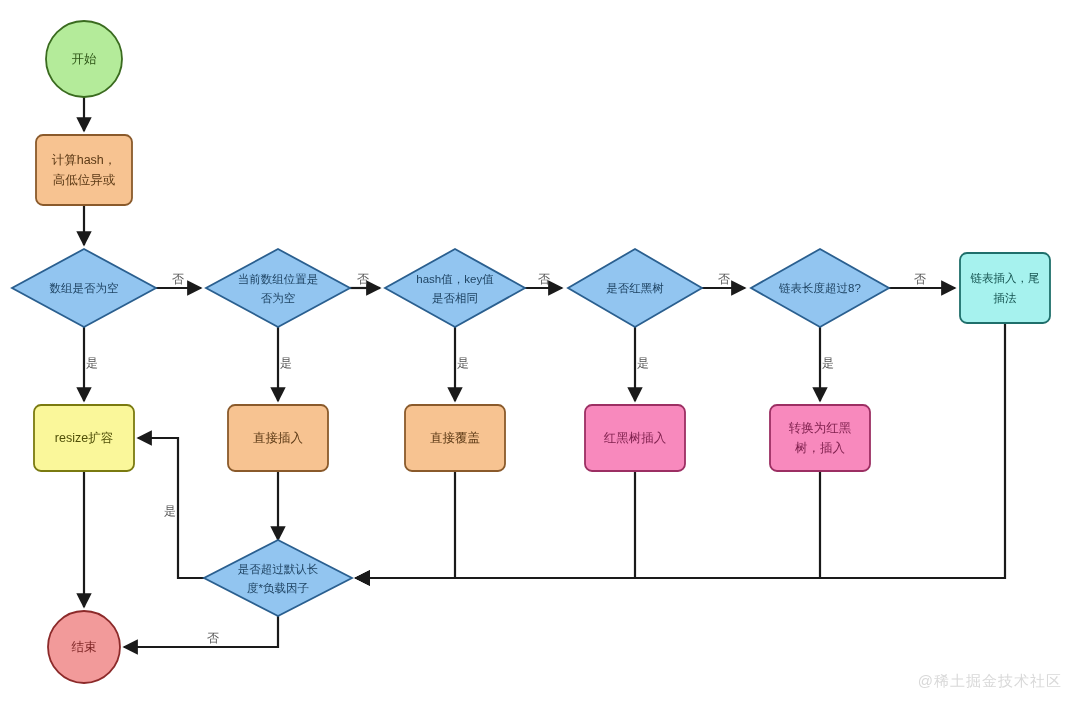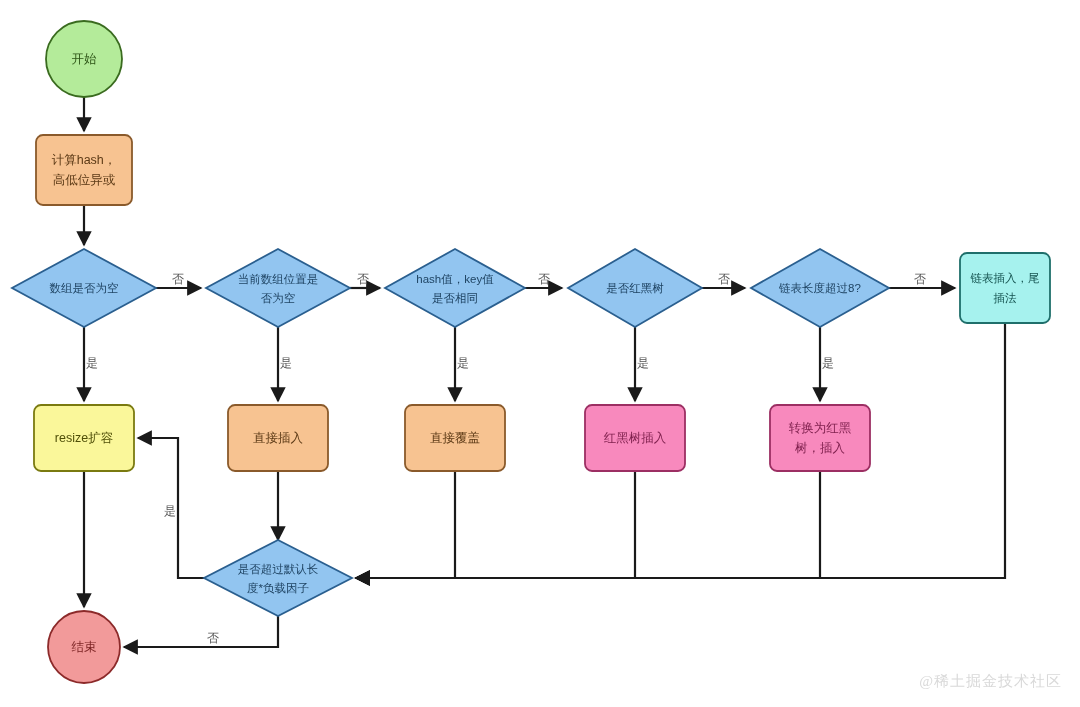--- a/index.html
+++ b/index.html
@@ -46,21 +46,21 @@
     stroke: #1a1a1a;
     stroke-width: 2.2;
   }
   .shape {
     stroke-width: 1.8;
   }
   .watermark {
     position: absolute;
     right: 18px;
     bottom: 16px;
-    font-family: Liberation Serif, serif;
+    font-family: Liberation Sans, sans-serif;
     font-size: 15px;
     color: #d9d9d9;
     letter-spacing: 1px;
     user-select: none;
   }
 </style>
 </head>
 <body>
 
 <div id="canvas">

